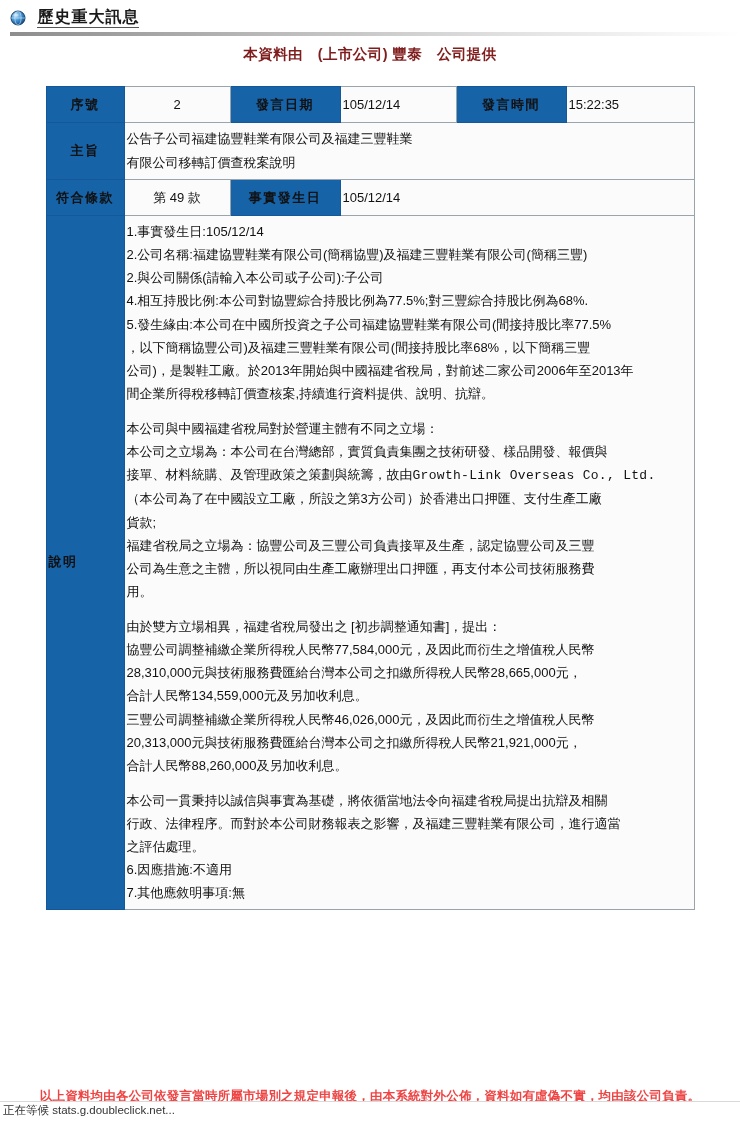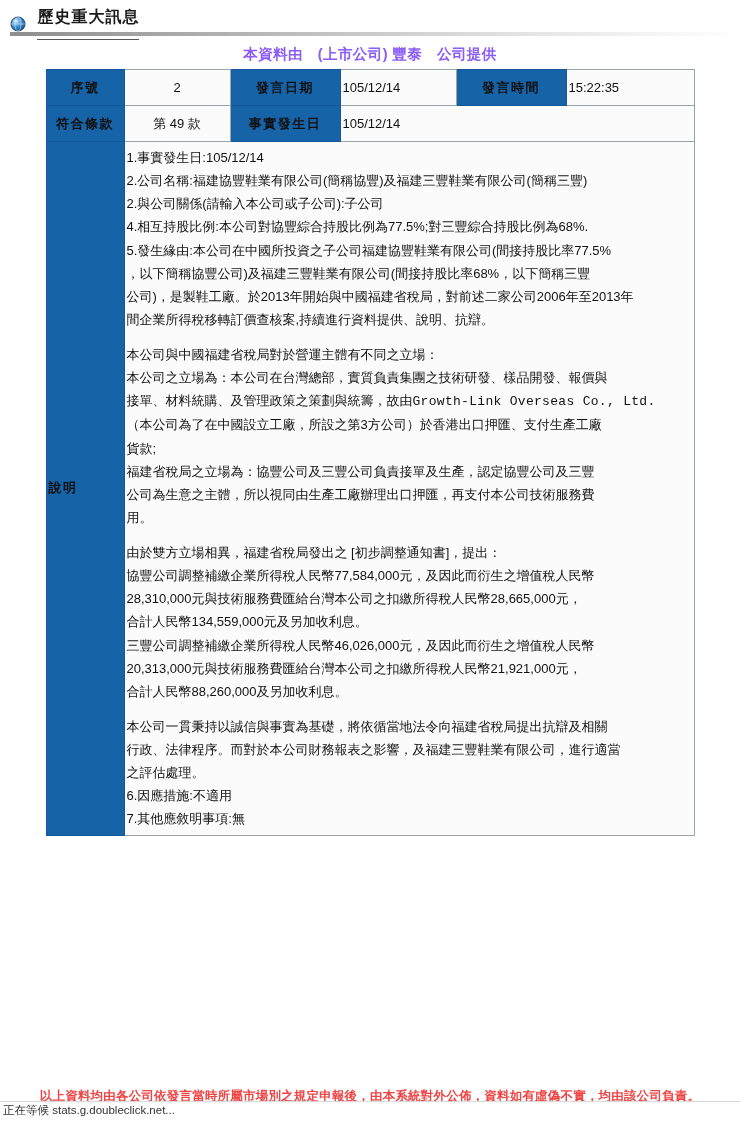--- a/index.html
+++ b/index.html
@@ -30,40 +30,40 @@
     margin-right: 7px;
   }
   .banner-title {
     display: inline-block;
     vertical-align: middle;
     font-size: 16px;
     font-weight: 700;
     color: #1a1a1a;
     letter-spacing: 1px;
     border-bottom: 1px solid #555;
-    padding-bottom: 13px;
+    padding-bottom: 1px;
     line-height: 18px;
   }
   .banner-rule {
     position: absolute;
     left: 10px;
     right: 0;
     top: 32px;
     height: 4px;
     background: linear-gradient(to right, #8d8d8d 0%, #b9b9b9 35%, #e3e3e3 70%, #ffffff 100%);
   }
 
   
   .provider-line {
     text-align: center;
     font-size: 14.5px;
     font-weight: 700;
-    color: #8b5cf6;
+    color: #7f1d1d;
     margin-top: 11px;
-    margin-bottom: 5px;
+    margin-bottom: 22px;
     letter-spacing: 0.4px;
   }
 
   
   .sheet {
     width: 648px;
     margin: 0 auto;
     border-collapse: collapse;
     table-layout: fixed;
     background: #f8f8f8;
@@ -183,20 +183,27 @@
     <col style="width:128px">
   </colgroup>
   <tbody>
     <tr>
       <td class="hdr row-tall">序號</td>
       <td class="val val-center row-tall">2</td>
       <td class="hdr row-tall">發言日期</td>
       <td class="val row-tall">105/12/14</td>
       <td class="hdr row-tall">發言時間</td>
       <td class="val row-tall">15:22:35</td>
+    </tr>
+    <tr>
+      <td class="hdr">主旨</td>
+      <td class="val subject-cell" colspan="5">
+        <div>公告子公司福建協豐鞋業有限公司及福建三豐鞋業</div>
+        <div>有限公司移轉訂價查稅案說明</div>
+      </td>
     </tr>
     <tr>
       <td class="hdr row-tall">符合條款</td>
       <td class="val val-center row-tall">第 49 款</td>
       <td class="hdr row-tall">事實發生日</td>
       <td class="val row-tall" colspan="3">105/12/14</td>
     </tr>
     <tr>
       <td class="note-label">說明</td>
       <td class="note-body" colspan="5">

